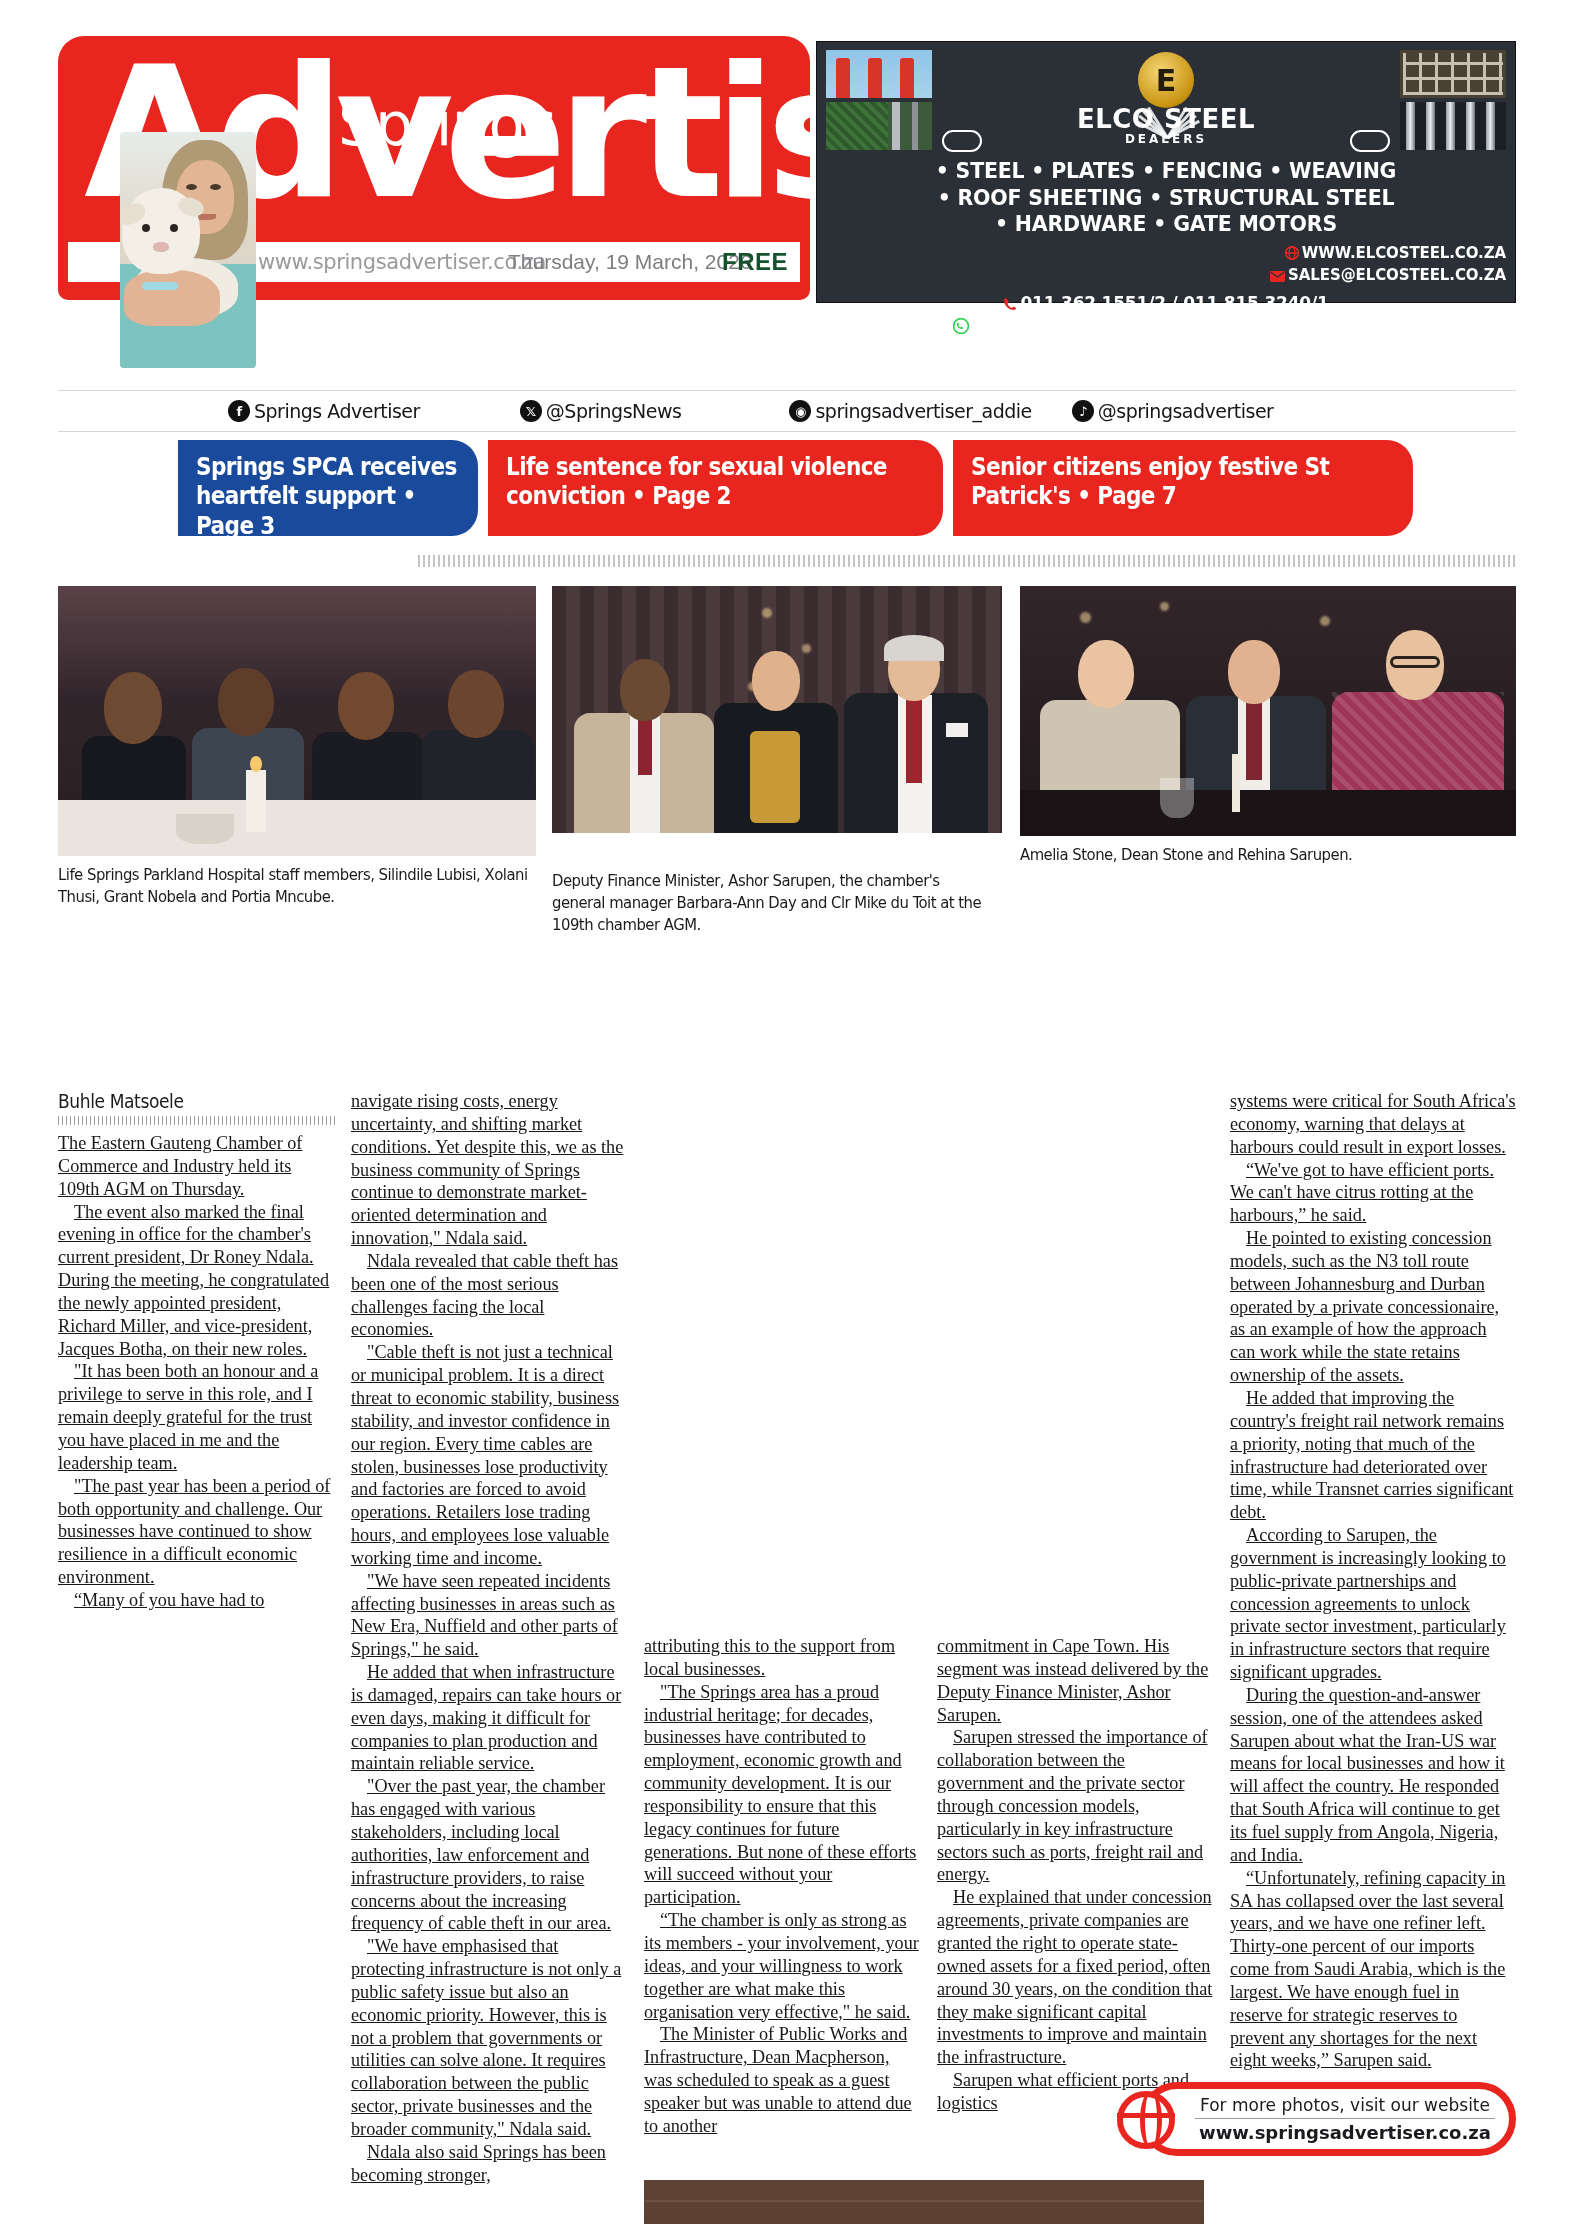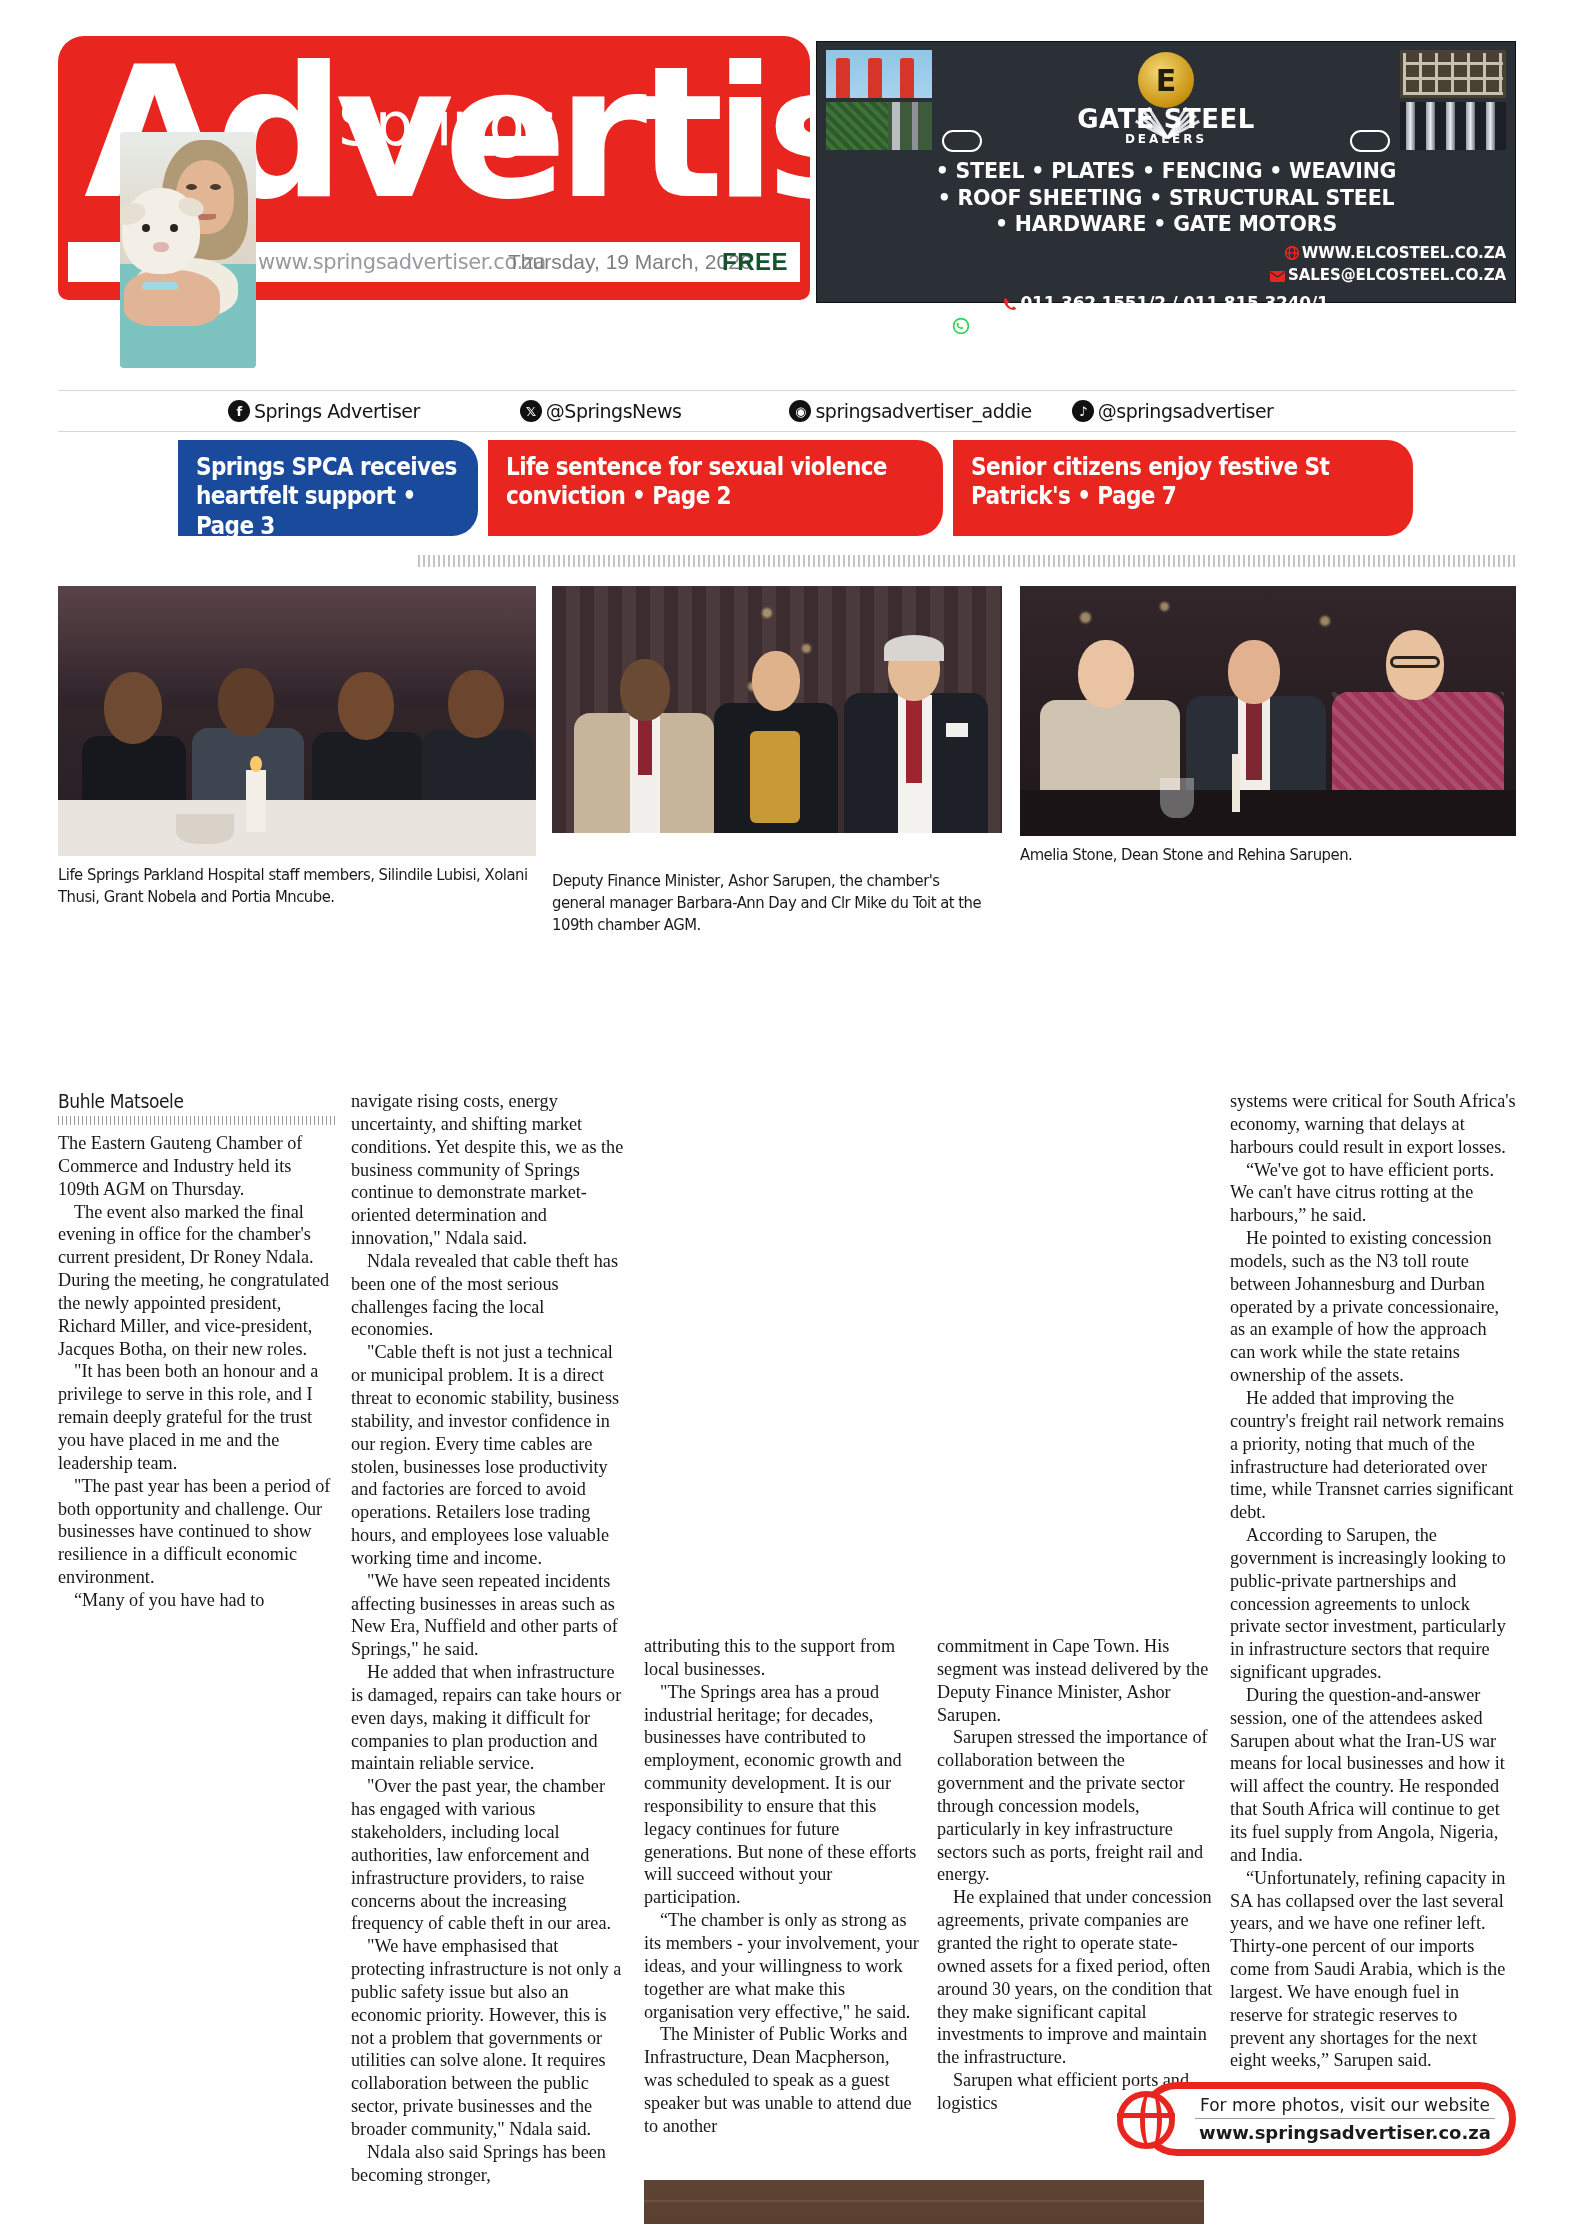--- a/index.html
+++ b/index.html
@@ -238,20 +238,21 @@
   }
   .byrule { height:9px; background: repeating-linear-gradient(90deg,#9b9ba0 0 1px,#ffffff 1px 4px); margin-bottom:7px; }
 
   p.body {
     font-family:"Liberation Serif", serif;
     font-size:18.2px; line-height:1.255;
     text-indent: 16px;
     margin:0;
     color:#17171b;
     text-align: left;
+    text-decoration: underline;
   }
   p.body.noind { text-indent: 0; }
 
   
   .inphoto { position:absolute; overflow:hidden; background:#241c1a; }
   .inphoto.main { left:586px; top:1090px; width:560px; height:500px; }
 
   
   .pill {
     position:absolute; left:1140px; top:2082px; width:376px; height:74px;
@@ -341,21 +342,21 @@
             <i class="ray" style="transform:rotate(-52deg)"></i>
           <i class="ray" style="transform:rotate(-42deg)"></i>
             <i class="ray" style="transform:rotate(-32deg)"></i>
           <i class="ray" style="transform:rotate(32deg)"></i>
             <i class="ray" style="transform:rotate(42deg)"></i>
           <i class="ray" style="transform:rotate(52deg)"></i>
             <i class="ray" style="transform:rotate(62deg)"></i>
           <i class="elco-roll l"></i>
             <i class="elco-roll r"></i>
         </div>
-        <div class="elco-name">GATE STEEL</div>
+        <div class="elco-name">ELCO STEEL</div>
         <div class="elco-dealers">DEALERS</div>
       </div>
     </div>
     <div class="elco-list">• STEEL • PLATES • FENCING • WEAVING</div>
     <div class="elco-list" style="margin-top:0">• ROOF SHEETING • STRUCTURAL STEEL</div>
     <div class="elco-list" style="margin-top:0">• HARDWARE • GATE MOTORS</div>
     <div class="elco-web">
       <span class="mini">
         <svg width="14" height="14" viewBox="0 0 14 14">
             <circle cx="7" cy="7" r="6.3" fill="none" stroke="#e8261f" stroke-width="1.6"></circle>

